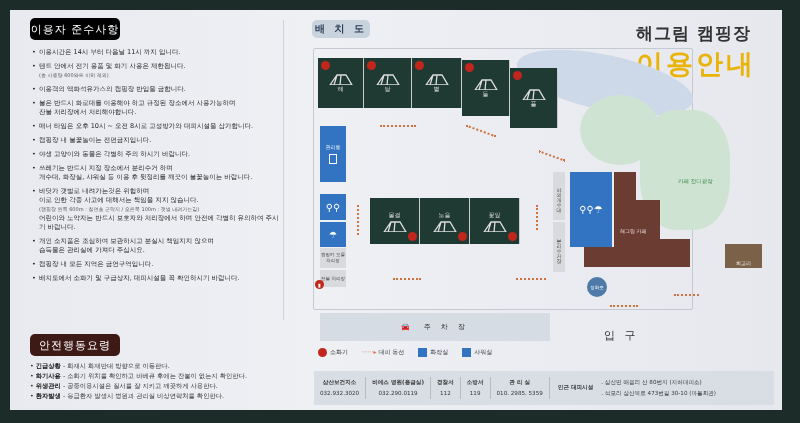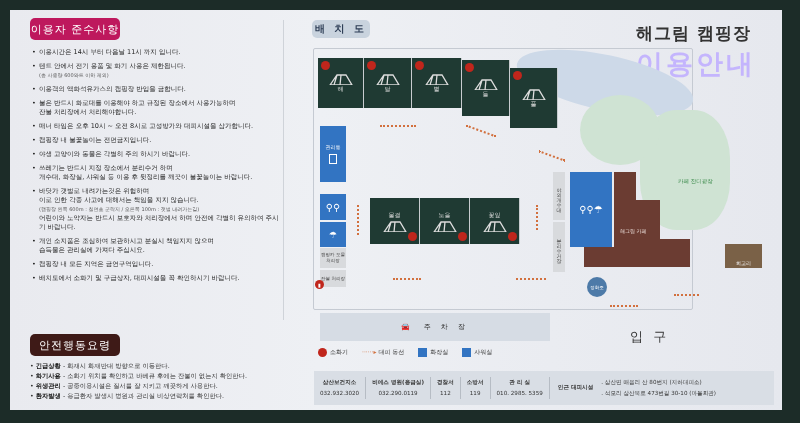--- a/index.html
+++ b/index.html
@@ -1,31 +1,31 @@
 <!DOCTYPE html>
 <html><head>
 <meta charset="utf-8">
 <style>
 *{box-sizing:border-box;margin:0;padding:0}
 body{width:800px;height:423px;overflow:hidden;background:#1c2c28;font-family:"DejaVu Sans",sans-serif;position:relative}
 .board{position:absolute;left:10px;top:10px;width:772px;height:400px;background:linear-gradient(90deg,#e9eaef 0%,#eef0f4 40%,#e6e8ee 100%);}
 .divider{position:absolute;left:283px;top:20px;width:1px;height:300px;background:#cfd3d9}
 .hdr{position:absolute;height:22px;border-radius:5px;color:#fff;font-size:11px;display:flex;align-items:center;justify-content:center;letter-spacing:1px}
-.hdr.green{left:30px;top:18px;width:90px;background:#be185d}
+.hdr.green{left:30px;top:18px;width:90px;background:#000000}
 .hdr.brown{left:30px;top:334px;width:90px;background:#3e1a17}
 ul.rules{position:absolute;left:32px;top:48px;width:250px;list-style:none;font-size:6.5px;color:#222;line-height:9px}
 ul.rules li{margin-bottom:5px;padding-left:7px;position:relative}
 ul.rules li:before{content:"•";position:absolute;left:0}
 ul.rules li .sub{font-size:5px;color:#555;display:block}
 ul.rules li .cont{display:block}
 ul.safety{position:absolute;left:30px;top:361px;width:260px;list-style:none;font-size:6.3px;color:#333;line-height:10px}
 ul.safety li b{font-weight:bold;color:#111}
 .map-title{position:absolute;left:312px;top:20px;width:58px;height:18px;border-radius:5px;background:#c9d3de;color:#2d3d55;font-size:10px;font-weight:bold;display:flex;align-items:center;justify-content:center;letter-spacing:3px}
 .title1{position:absolute;left:636px;top:22px;font-size:17px;color:#333;font-weight:bold;letter-spacing:1px}
-.title2{position:absolute;left:636px;top:46px;font-size:27px;color:#c4b5fd;font-weight:bold;letter-spacing:3px}
+.title2{position:absolute;left:636px;top:46px;font-size:27px;color:#eab308;font-weight:bold;letter-spacing:3px}
 .site{position:absolute;background:#1f3a33;color:#ddd;font-size:6px;display:flex;flex-direction:column;align-items:center;justify-content:center;border-right:1px solid #c8ccd0}
 .tent{width:26px;height:12px;display:block}
 .ext{position:absolute;width:9px;height:9px;border-radius:50%;background:#c0261c;color:#fff;font-size:5px;display:flex;align-items:center;justify-content:center}
 .blue{position:absolute;background:#3274c2;color:#fff;font-size:5px;display:flex;align-items:center;justify-content:center;flex-direction:column}
 .gray{position:absolute;background:#d8dadd;color:#444;font-size:4.5px;text-align:center;display:flex;align-items:center;justify-content:center;line-height:6px}
 .arrow{position:absolute;border-top:2px dotted #d2703e;height:0}
 .varrow{position:absolute;border-left:2px dotted #d2703e;width:0}
 .cafe{position:absolute;background:#6b3c32}
 .lawn{position:absolute;background:#cfe3d3;border-radius:40%}
 .water{position:absolute;background:#cdd9e8;border-radius:50%}
@@ -175,21 +175,21 @@
 <div class="varrow" style="left:536px;top:205px;height:25px"></div>
 <div class="arrow" style="left:393px;top:278px;width:28px"></div>
 <div class="arrow" style="left:516px;top:278px;width:30px"></div>
 <div class="arrow" style="left:674px;top:294px;width:25px"></div>
 <div class="arrow" style="left:610px;top:305px;width:28px"></div>
 
 <div class="parking">
     <span style="margin-right:10px">🚘</span>
     <span>주 차 장</span>
   </div>
-<div style="position:absolute;left:630px;top:328px;font-size:13px;color:#333;letter-spacing:3px">입 구</div>
+<div style="position:absolute;left:604px;top:328px;font-size:11px;color:#333;letter-spacing:3px">입 구</div>
 
 <div class="legend">
  <span><span class="ic" style="background:#c0261c;border-radius:50%"></span><span>소화기</span></span>
  <span><span style="color:#d2703e">······▸</span> <span>대피 동선</span></span>
  <span><span class="ic" style="background:#3274c2"></span><span>화장실</span></span>
  <span><span class="ic" style="background:#3274c2"></span><span>샤워실</span></span>
 </div>
 
 <div class="contacts" id="contacts">
     <div class="c">

